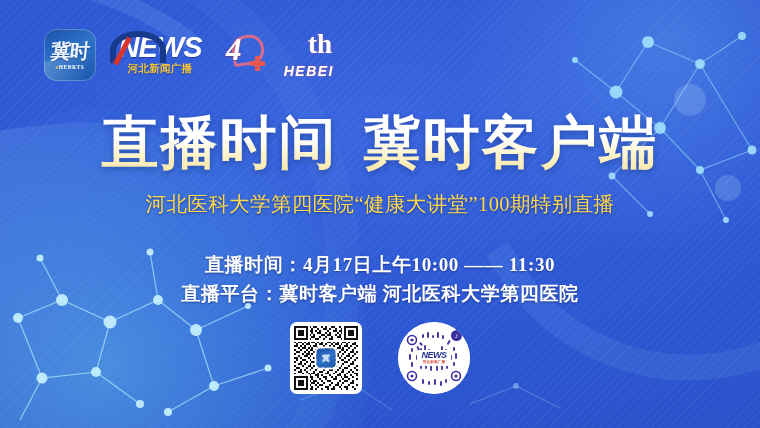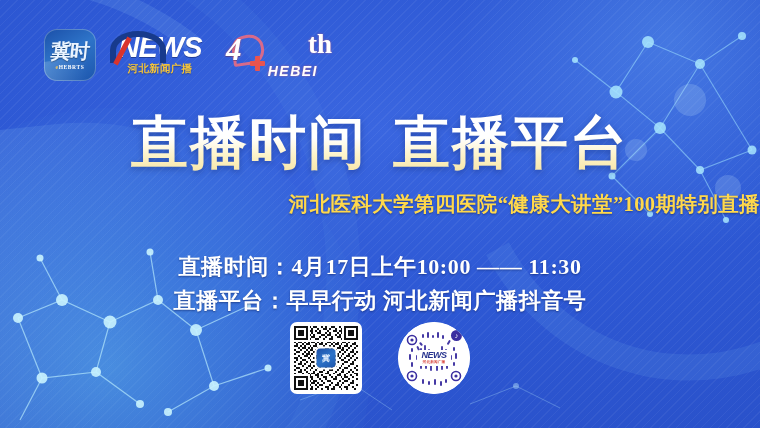--- a/index.html
+++ b/index.html
@@ -137,51 +137,51 @@
   .logo-hebei .hb-cross i{position:absolute;background:#e8544f;border-radius:1px;}
   .logo-hebei .hb-cross i:first-child{left:5px;top:0;width:5px;height:15px;}
   .logo-hebei .hb-cross i:last-child{left:0;top:5px;width:15px;height:5px;}
   .logo-hebei .hb-th{
     position:absolute;right:4px;top:1px;
     font-family:"Liberation Serif","DejaVu Serif",serif;
     font-weight:700;font-size:27px;line-height:1;color:#ffffff;
     text-shadow:0 0 2px rgba(220,90,110,.75);
   }
   .logo-hebei .hb-en{
-    position:absolute;right:18px;bottom:1px;
+    position:absolute;right:2px;bottom:1px;
     font-family:"Liberation Sans","DejaVu Sans",sans-serif;
     font-weight:700;font-style:italic;font-size:14px;letter-spacing:1.5px;
     color:#ffffff;text-shadow:0 0 2px rgba(220,90,110,.8);
   }
   
   .headline{
     position:absolute;left:0;right:0;top:112px;text-align:center;
     font-family:"Liberation Sans","DejaVu Sans",sans-serif;
     font-weight:700;font-size:57px;line-height:1.06;
     letter-spacing:2px;
     background:linear-gradient(180deg,#ffffff 0%,#ffffff 42%,#fdf3c9 72%,#f7e6a8 100%);
     -webkit-background-clip:text;background-clip:text;
     color:transparent;-webkit-text-fill-color:transparent;
     filter:drop-shadow(0 2px 3px rgba(15,35,100,.40));
   }
   .headline .gap{display:inline-block;width:26px;}
   .subtitle{
-    position:absolute;left:0;right:0;top:190px;text-align:right;
+    position:absolute;left:0;right:0;top:190px;text-align:center;
     font-family:"Liberation Serif","DejaVu Serif",serif;
-    font-weight:700;font-size:20.5px;letter-spacing:.4px;
+    font-weight:400;font-size:20.5px;letter-spacing:.4px;
     color:#ffd84b;
     text-shadow:0 1px 2px rgba(12,30,90,.55);
   }
   
   .info{
     position:absolute;left:0;right:0;top:250px;text-align:center;
   }
   .info-line{
     font-family:"Liberation Serif","DejaVu Serif",serif;
-    font-weight:700;font-size:22px;line-height:1.55;
+    font-weight:700;font-size:19px;line-height:1.55;
     color:#ffffff;letter-spacing:.6px;
     text-shadow:0 1px 2px rgba(12,30,90,.55);
   }
   
   .qr-row{
     position:absolute;left:0;right:0;top:322px;
     display:flex;justify-content:center;align-items:center;gap:36px;
   }
   .qr-square{
     width:72px;height:72px;background:#ffffff;border-radius:7px;
@@ -327,27 +327,27 @@
       <div class="hb-cross">
           <i></i>
           <i></i>
         </div>
       <div class="hb-th">th</div>
       <div class="hb-en">HEBEI</div>
     </div>
 
   </div>
 
-  <div class="headline"><span>直播时间</span><span class="gap"></span><span>直播平台</span></div>
+  <div class="headline"><span>直播时间</span><span class="gap"></span><span>冀时客户端</span></div>
 
   <div class="subtitle">河北医科大学第四医院“健康大讲堂”100期特别直播</div>
 
   <div class="info">
     <div class="info-line">直播时间：4月17日上午10:00 —— 11:30</div>
-    <div class="info-line">直播平台：早早行动 河北新闻广播抖音号</div>
+    <div class="info-line">直播平台：冀时客户端 河北医科大学第四医院</div>
   </div>
 
   <div class="qr-row">
 
     <div class="qr-square">
       <div class="qr-canvas">
         <svg viewBox="0 0 33 33" xmlns="http://www.w3.org/2000/svg" shape-rendering="crispEdges">
           <rect width="33" height="33" fill="#fff"></rect>
           <g fill="#111">
             <path d="M0 0h7v7h-7z" fill="#111"></path>

